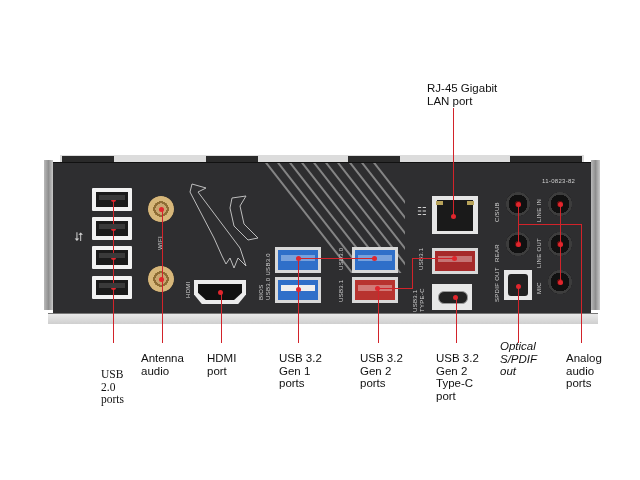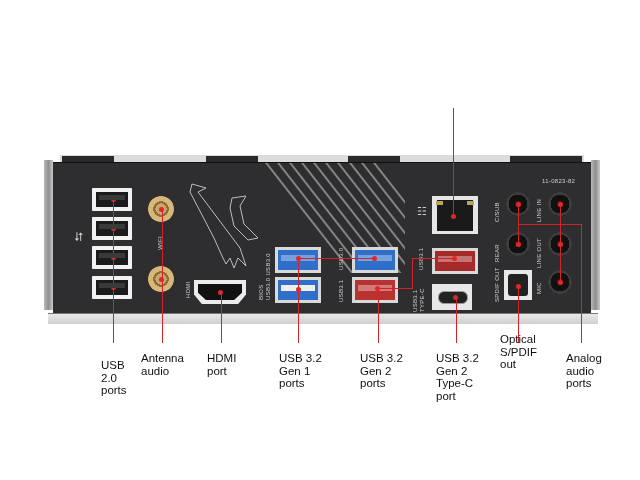--- a/index.html
+++ b/index.html
@@ -210,36 +210,38 @@
   <div class="lead" style="left:518px;top:204px;height:40px;"></div>
   <div class="lead" style="left:560px;top:204px;height:78px;"></div>
   <div class="hlead" style="left:518px;top:224px;width:63px;"></div>
   <div class="lead" style="left:581px;top:224px;height:119px;"></div>
   <div class="pin" style="left:516px;top:202px;"></div>
   <div class="pin" style="left:516px;top:242px;"></div>
   <div class="pin" style="left:558px;top:202px;"></div>
   <div class="pin" style="left:558px;top:242px;"></div>
   <div class="pin" style="left:558px;top:280px;"></div>
 
-  <div class="label" style="left:101px;top:359px;">USB
+  <div class="label" style="left:427px;top:82px;">RJ-45 Gigabit
+LAN port</div>
+  <div class="label" style="left:101px;top:368px;font-family:Liberation Serif, serif;">USB
 2.0
 ports</div>
   <div class="label" style="left:141px;top:352px;">Antenna
 audio</div>
   <div class="label" style="left:207px;top:352px;">HDMI
 port</div>
   <div class="label" style="left:279px;top:352px;">USB 3.2
 Gen 1
 ports</div>
   <div class="label" style="left:360px;top:352px;">USB 3.2
 Gen 2
 ports</div>
   <div class="label" style="left:436px;top:352px;">USB 3.2
 Gen 2
 Type-C
 port</div>
-  <div class="label" style="left:500px;top:333px;">Optical
+  <div class="label" style="left:500px;top:340px;font-style:italic;">Optical
 S/PDIF
 out</div>
   <div class="label" style="left:566px;top:352px;">Analog
 audio
 ports</div>
 </div>
 
 </body></html>

